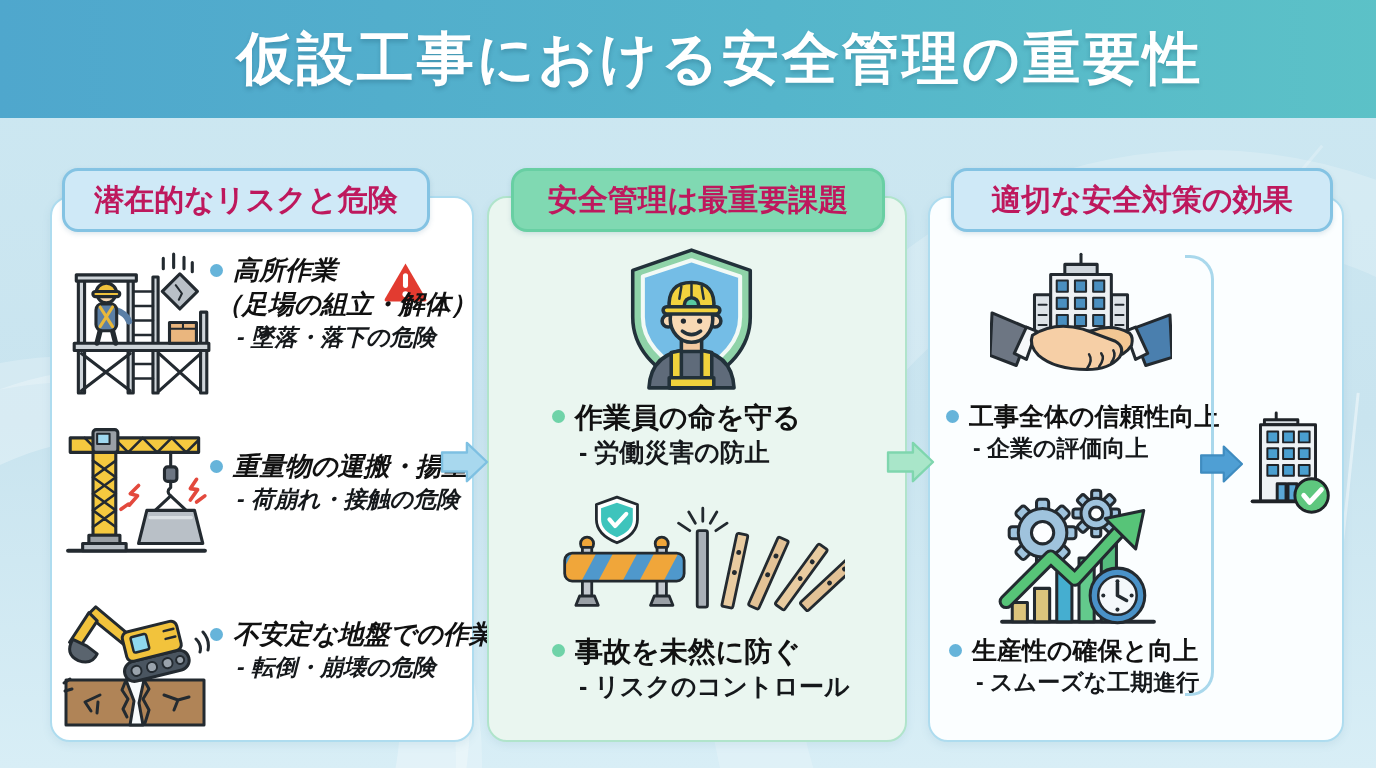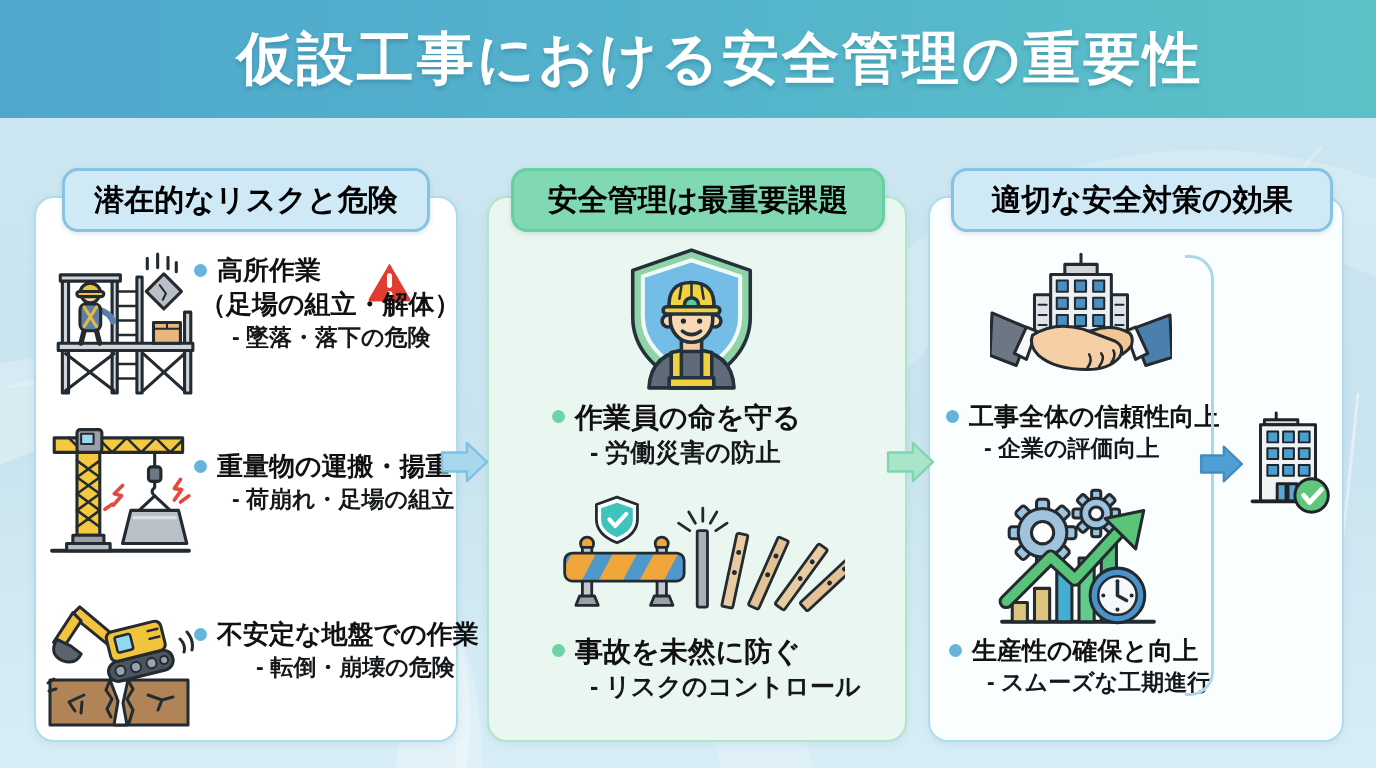--- a/index.html
+++ b/index.html
@@ -17,43 +17,43 @@
 
   .title-band{position:absolute;left:0;top:0;width:1376px;height:118px;
     background:linear-gradient(90deg,#4fa7cd 0%,#55b5cb 55%,#5cc2c7 100%);
     display:flex;align-items:center;justify-content:center;padding-left:32px;}
   .title{font-size:57px;font-weight:900;color:#fff;letter-spacing:3px;
     text-shadow:0 3px 4px rgba(10,60,80,.22);white-space:nowrap;}
 
   .panel{position:absolute;top:196px;height:542px;border-radius:20px;box-shadow:0 3px 8px rgba(70,130,160,.10);}
   .panel.blue{background:#ffffff;border:2px solid #aedcef;}
   .panel.green{background:#eaf6f0;border:2px solid #b0e4cb;}
-  #panel-risks{left:34px;width:420px;}
+  #panel-risks{left:50px;width:420px;font-style:italic;}
   #panel-core{left:487px;width:416px;}
   #panel-effects{left:928px;width:412px;background:#fbfeff;}
 
   .badge{position:absolute;top:168px;height:58px;border-radius:16px;z-index:5;
     display:flex;align-items:center;justify-content:center;
-    font-size:30px;font-weight:800;color:#000000;white-space:nowrap;box-shadow:0 2px 5px rgba(70,120,150,.18);}
+    font-size:30px;font-weight:800;color:#be185d;white-space:nowrap;box-shadow:0 2px 5px rgba(70,120,150,.18);}
   .badge.blue{background:#cfe9f7;border:3px solid #84c3e3;}
   .badge.green{background:#80d9b2;border:3px solid #68cfa3;}
   #badge-risks{left:62px;width:362px;}
   #badge-core{left:511px;width:368px;font-family:Liberation Mono, monospace;}
   #badge-effects{left:951px;width:376px;}
 
   .icon{position:absolute;line-height:0;}
   .item{position:absolute;}
   .t{display:flex;align-items:flex-start;gap:10px;font-size:26px;font-weight:800;line-height:1.3;white-space:nowrap;}
   .t.mid{font-size:28px;}
   .t.fx{font-size:25px;}
   .bullet{width:13px;height:13px;border-radius:50%;margin-top:10px;flex:none;}
   .bullet.blue{background:#66b4da;}
   .bullet.green{background:#6fd3a8;}
   .t2{font-size:26px;font-weight:800;margin-left:6px;line-height:1.3;white-space:nowrap;}
-  .sub{font-size:23px;font-weight:700;margin-left:38px;line-height:1.35;white-space:nowrap;color:#15181b;}
+  .sub{font-size:23px;font-weight:700;margin-left:27px;line-height:1.35;white-space:nowrap;color:#15181b;}
   .sub.mid{font-size:25px;}
 
   .flow-arrow{position:absolute;z-index:6;line-height:0;}
   .bracket{position:absolute;left:1185px;top:255px;width:26px;height:435px;z-index:4;
     border-top:3px solid #a9d8ec;border-right:3px solid #a9d8ec;border-bottom:3px solid #a9d8ec;
     border-radius:0 24px 24px 0;}
 </style>
 </head>
 <body>
 
@@ -137,21 +137,21 @@
             <path d="M136 80 l-8 6"></path>
         </g>
       </svg>
     </span>
 
     <div class="item" style="left:158px;top:252px;">
       <div class="t">
           <span class="bullet blue"></span>
           <span>重量物の運搬・揚重</span>
         </div>
-      <div class="sub">- 荷崩れ・足場の組立</div>
+      <div class="sub">- 荷崩れ・接触の危険</div>
     </div>
 
     <span class="icon" style="left:8px;top:385px;">
       <svg width="150" height="150" viewBox="0 0 150 150" fill="none" stroke="#232a30" stroke-width="3" stroke-linecap="round" stroke-linejoin="round">
         <path d="M6 97 H144 V142 H6 Z" fill="#b08457"></path>
         <path d="M66 97 L84 97 L79 120 L83 142 L70 142 L74 118 Z" fill="#f7fbfd"></path>
         <path d="M66 97 l-4 10 l6 9 l-5 10 l4 8"></path>
         <path d="M84 97 l5 9 l-6 10 l6 11 l-4 13"></path>
         <path d="M40 112 l-15 7 l6 9 M38 119 l-1 11"></path>
         <path d="M104 112 l14 5 l-4 10 M118 117 l11 -3"></path>
@@ -166,21 +166,21 @@
           <path d="M22 38 q-12 12 0 22 q12 8 20 -2 l-8 -10 z" fill="#5a646e"></path>
           <rect x="70" y="44" width="56" height="30" rx="6" fill="#f2c33c"></rect>
           <rect x="78" y="50" width="16" height="16" rx="2" fill="#8fd8ef" stroke-width="2.5"></rect>
           <path d="M112 52 h10 M112 60 h10" stroke-width="2.5"></path>
         </g>
         <path d="M136 56 q6 6 4 13 M143 49 q7 8 5 18"></path>
         <path d="M10 96 l-6 4 M12 106 l-7 2"></path>
       </svg>
     </span>
 
-    <div class="item" style="left:158px;top:420px;text-align:center;">
+    <div class="item" style="left:158px;top:420px;">
       <div class="t">
           <span class="bullet blue"></span>
           <span>不安定な地盤での作業</span>
         </div>
       <div class="sub">- 転倒・崩壊の危険</div>
     </div>
   </div>
 
   <div id="panel-effects" class="panel blue">
 

